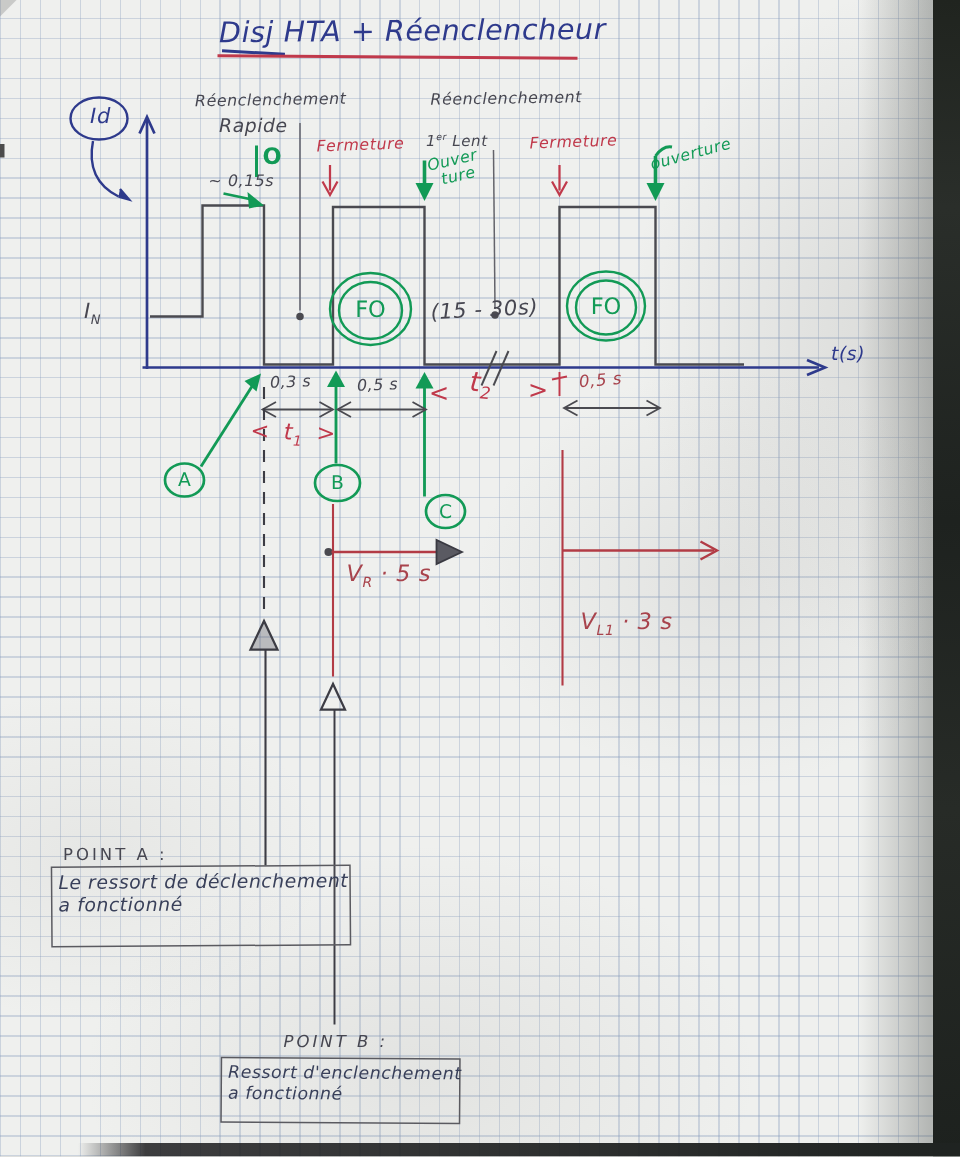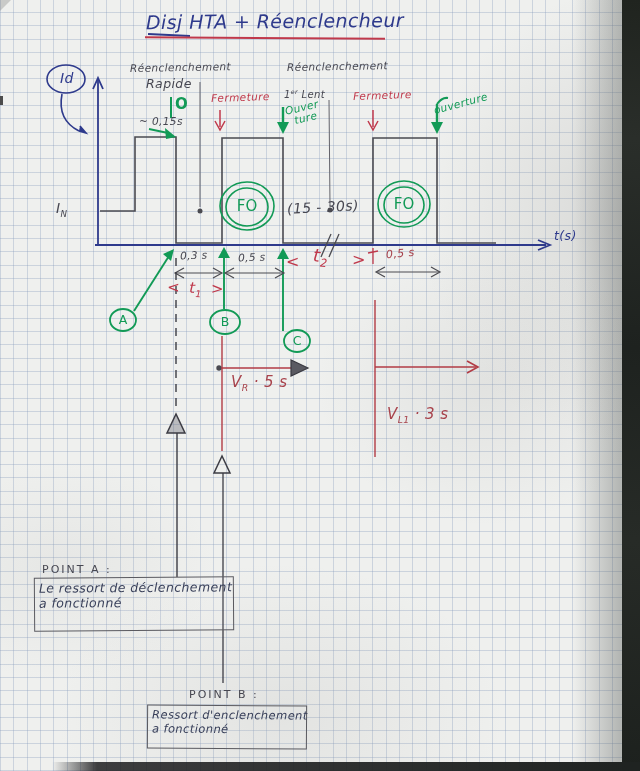--- a/index.html
+++ b/index.html
@@ -207,21 +207,21 @@
   <div class="abs green" style="left:284px;top:333px;width:26px;text-align:center;font-size:12.5px;">C</div>
 
   <div class="abs hw dkred" style="left:231px;top:373px;font-size:15px;"><span>V</span><sub>R</sub><span> · 5 s</span></div>
   <div class="abs hw dkred" style="left:387px;top:377px;font-size:15px;margin-top:28px;"><span>V</span><sub>L1</sub><span> · 3 s</span></div>
 
   <div class="abs pencil" style="left:42px;top:563px;font-size:11px;letter-spacing:2px;">POINT A :</div>
   <div class="notebox" style="left:34px;top:577px;width:190px;height:48px;transform:rotate(-.4deg);">
     <div class="hw boxink" style="font-size:12.5px;white-space:nowrap;">Le ressort de déclenchement</div>
     <div class="hw boxink" style="font-size:12.5px;">a fonctionné</div>
   </div>
-  <div class="abs pencil" style="left:189px;top:688px;font-size:11px;letter-spacing:2px;">POINT B :</div>
+  <div class="abs pencil" style="left:189px;top:688px;font-size:11px;letter-spacing:2px;font-style:italic;">POINT B :</div>
   <div class="notebox" style="left:147px;top:705px;width:150px;height:38px;transform:rotate(.4deg);">
     <div class="hw boxink" style="font-size:11.5px;white-space:nowrap;">Ressort d'enclenchement</div>
     <div class="hw boxink" style="font-size:11.5px;">a fonctionné</div>
   </div>
 
   <div class="edge-right"></div>
   <div class="edge-bottom"></div>
   <div class="corner-shadow"></div>
   <div class="speck"></div>
 </div>

